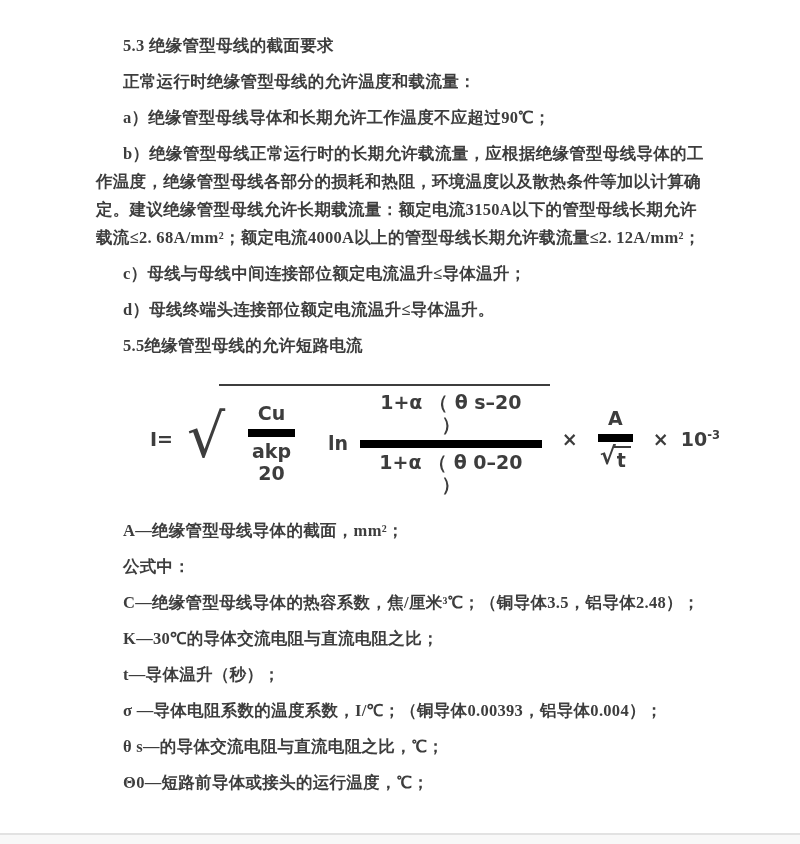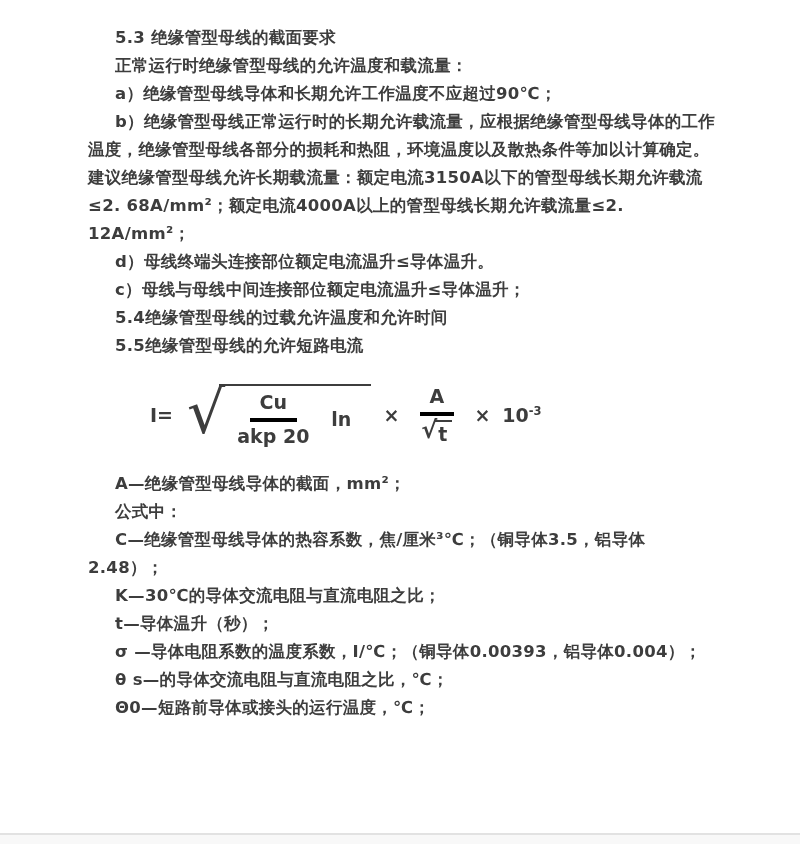--- a/index.html
+++ b/index.html
@@ -13,23 +13,24 @@
   }
   .page{
     position:absolute;
     left:88px; top:24px;
     width:632px;
     font-size:16.5px;
     font-weight:600;
     line-height:28px;
   }
   .page p{
-    margin:0;
+    margin:8px;
     text-indent:27px;
     letter-spacing:0.3px;
+    font-family:Liberation Serif, serif;
   }
   
   .formula{
     display:flex;
     align-items:center;
     margin:24px 0 22px 62px;
     font-size:19px;
     font-weight:600;
     line-height:1.15;
     text-indent:0;
@@ -48,21 +49,21 @@
     border-top:2px solid #3d3d3d;
     padding:6px 8px 0 8px;
   }
   .frac{
     display:inline-flex;
     flex-direction:column;
     align-items:center;
     text-align:center;
   }
   .frac .num{
-    border-bottom:4px solid #000000;
+    border-bottom:8px solid #000000;
     padding:0 10px 4px 10px;
   }
   .frac .den{padding:4px 10px 0 10px;}
   .ln{margin:0 12px;}
   .times{margin:0 12px;}
   .sqrt-small{display:inline-flex;align-items:flex-start;}
   .sqrt-small .rad{font-size:24px;line-height:0.9;margin-right:-2px;}
   .sqrt-small .under{border-top:2px solid #3d3d3d;padding:2px 5px 0 3px;}
   .pow{white-space:nowrap;}
   .pow sup{font-size:11.5px;}
@@ -81,34 +82,37 @@
   }
 </style>
 </head>
 <body>
 
 <div class="page">
   <p>5.3 绝缘管型母线的截面要求</p>
   <p>正常运行时绝缘管型母线的允许温度和载流量：</p>
   <p>a）绝缘管型母线导体和长期允许工作温度不应超过90℃；</p>
   <p>b）绝缘管型母线正常运行时的长期允许载流量，应根据绝缘管型母线导体的工作温度，绝缘管型母线各部分的损耗和热阻，环境温度以及散热条件等加以计算确定。建议绝缘管型母线允许长期载流量：额定电流3150A以下的管型母线长期允许载流≤2. 68A/mm²；额定电流4000A以上的管型母线长期允许载流量≤2. 12A/mm²；</p>
+  <p>c）母线与母线中间连接部位额定电流温升≤导体温升；</p>
   <p>d）母线终端头连接部位额定电流温升≤导体温升。</p>
-  <p>c）母线与母线中间连接部位额定电流温升≤导体温升；</p>
-  <p>5.4绝缘管型母线的过载允许温度和允许时间</p>
   <p>5.5绝缘管型母线的允许短路电流</p>
 
   <div class="formula">
     <span class="lhs">I=</span>
     <span class="radical">√</span>
     <span class="radicand">
       <span class="frac">
         <span class="num">Cu</span>
         <span class="den">akp 20</span>
       </span>
       <span class="ln">ln</span>
+      <span class="frac">
+        <span class="num">1+α （ θ s–20 ）</span>
+        <span class="den">1+α （ θ 0–20 ）</span>
+      </span>
     </span>
     <span class="times">×</span>
     <span class="frac">
       <span class="num">A</span>
       <span class="den">
         <span class="sqrt-small">
           <span class="rad">√</span>
           <span class="under">t</span>
         </span>
       </span>

